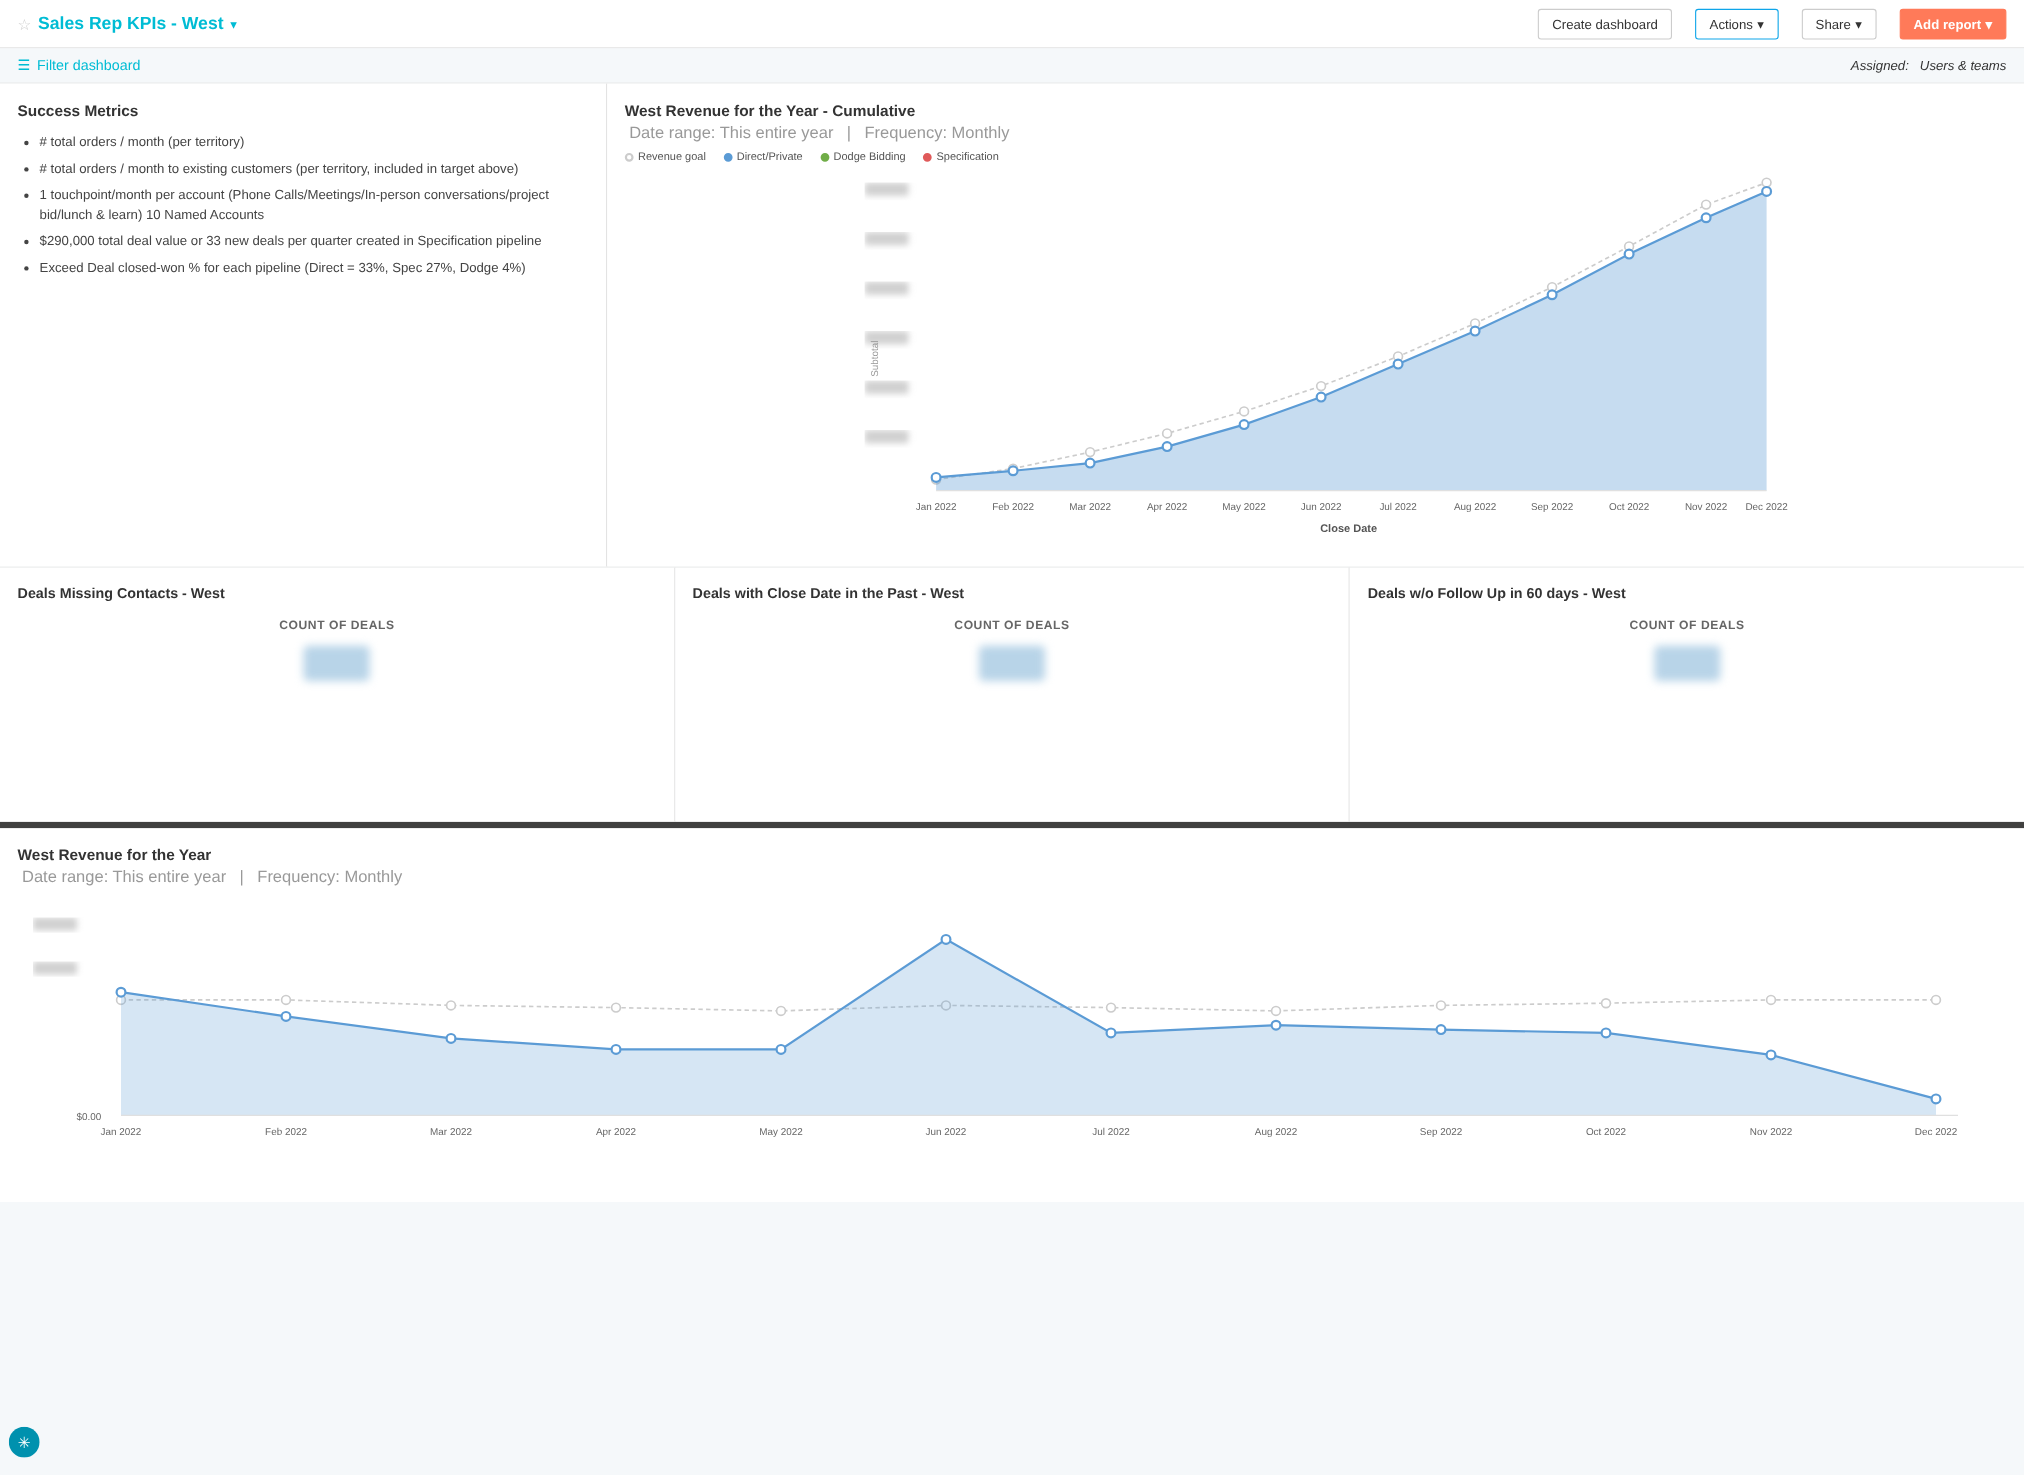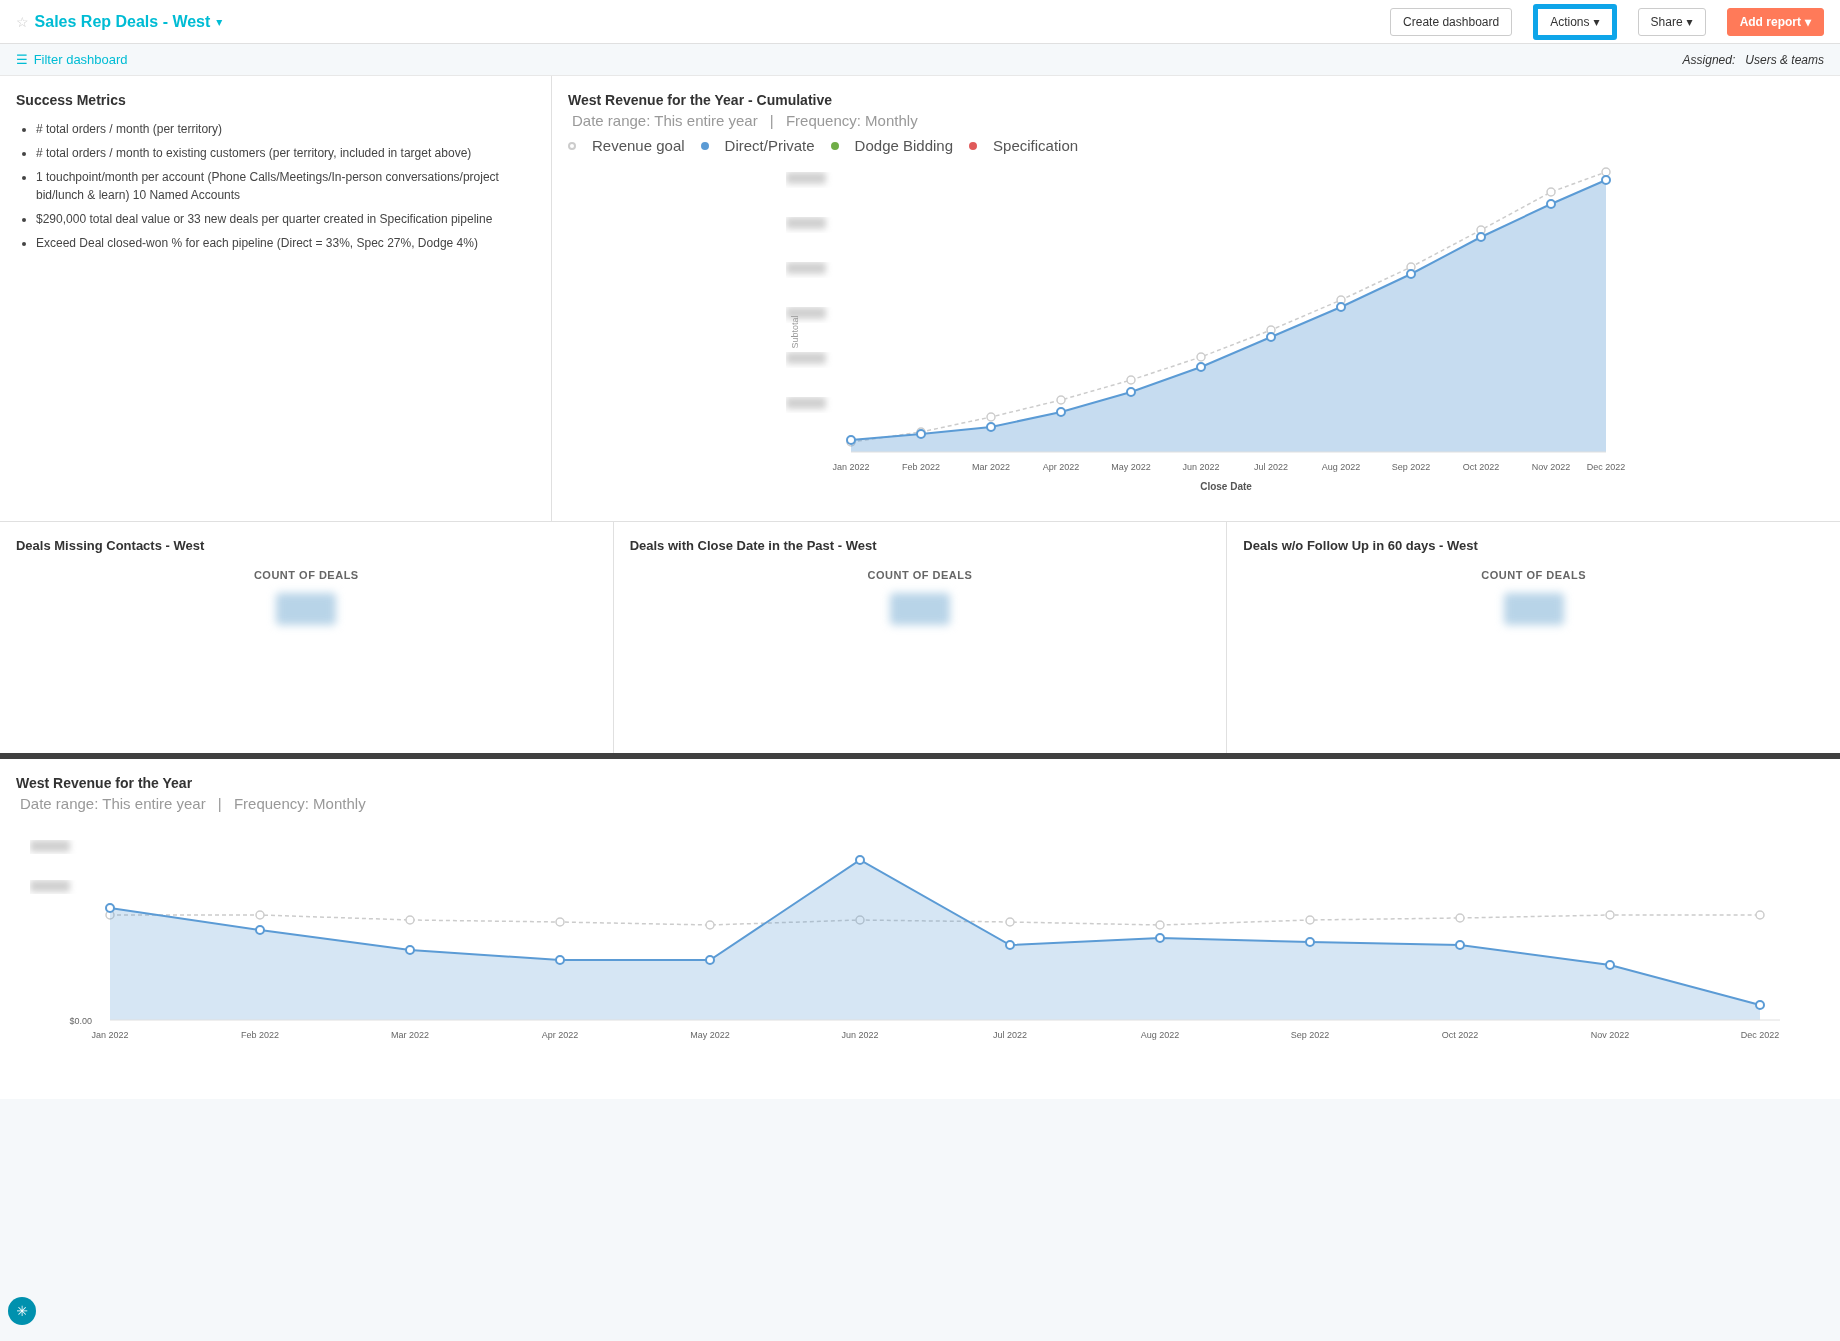--- a/index.html
+++ b/index.html
@@ -17,21 +17,21 @@
     }
     .star-icon { color: #ccc; font-size: 14px; }
     .chevron-icon { color: #00bcd4; font-size: 12px; }
     .header-right { display: flex; align-items: center; gap: 21px; }
     .btn {
       padding: 6px 12px; border-radius: 3px; font-size: 12px; cursor: pointer;
       display: flex; align-items: center; gap: 4px; border: 1px solid #ccc;
       background: #fff; color: #333;
     }
     .btn-primary { background: #ff7a59; color: #fff; border-color: #ff7a59; font-weight: 600; }
-    .btn-actions { border: 5px solid #0ea5e9; }
+    .btn-actions { border: 1px solid #0ea5e9; }
 
     
     .filter-bar {
       display: flex; align-items: center; justify-content: space-between;
       padding: 8px 16px; background: #f5f8fa; border-bottom: 1px solid #e8e8e8;
     }
     .filter-left { display: flex; align-items: center; gap: 6px; color: #00bcd4; font-size: 13px; cursor: pointer; }
     .filter-right { font-size: 12px; color: #666; }
     .filter-right span { font-weight: 500; color: #333; font-style: italic; }
 
@@ -46,21 +46,21 @@
     .panel-chart { flex: 1; background: #fff; padding: 16px; }
 
     .panel-title { font-size: 14px; font-weight: 700; color: #333; margin-bottom: 12px; }
     .success-list { list-style: disc; padding-left: 20px; }
     .success-list li { margin-bottom: 6px; font-size: 12px; color: #444; line-height: 1.5; }
 
     .chart-title { font-size: 14px; font-weight: 700; color: #333; margin-bottom: 4px; }
     .chart-meta { font-size: 15px; color: #0091ae; margin-bottom: 8px; }
     .chart-meta span { color: #999; margin: 0 4px; }
     .legend { display: flex; gap: 16px; margin-bottom: 8px; flex-wrap: wrap; }
-    .legend-item { display: flex; align-items: center; gap: 16px; font-size: 15px; color: #555; }
+    .legend-item { display: flex; align-items: center; gap: 4px; font-size: 10px; color: #555; }
     .legend-dot { width: 8px; height: 8px; border-radius: 50%; border: 2px solid; }
     .legend-dot.goal { background: transparent; border-color: #ccc; }
     .legend-dot.direct { background: #5b9bd5; border-color: #5b9bd5; }
     .legend-dot.dodge { background: #70ad47; border-color: #70ad47; }
     .legend-dot.spec { background: #e05a5a; border-color: #e05a5a; }
 
     
     .row2 { display: flex; border-bottom: 6px solid #404040; justify-content: flex-end; }
     .panel-small {
       flex: 1; background: #fff; padding: 16px; border-right: 1px solid #e0e0e0;
@@ -84,21 +84,21 @@
       display: inline-block; width: 40px; height: 12px;
       background: #d0d0d0; border-radius: 2px; filter: blur(3px);
     }
   </style>
 </head>
 <body>
 
 <div class="header">
   <div class="header-left">
     <span class="star-icon">☆</span>
-    <span class="header-title">Sales Rep Deals - West</span>
+    <span class="header-title">Sales Rep KPIs - West</span>
     <span class="chevron-icon">▾</span>
   </div>
   <div class="header-right">
     <button class="btn">Create dashboard</button>
     <button class="btn btn-actions">
       <span>Actions</span>
       <span>▾</span>
     </button>
     <button class="btn">
       <span>Share</span>

